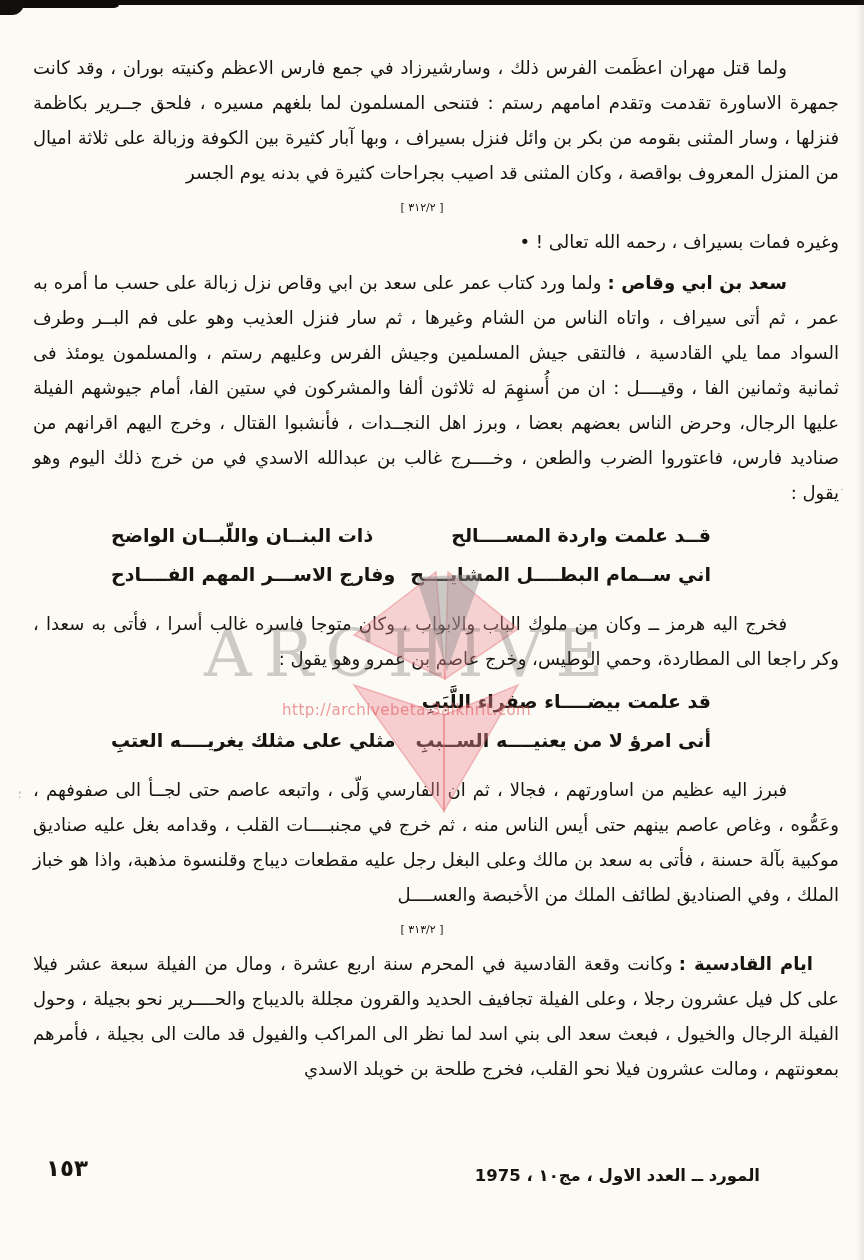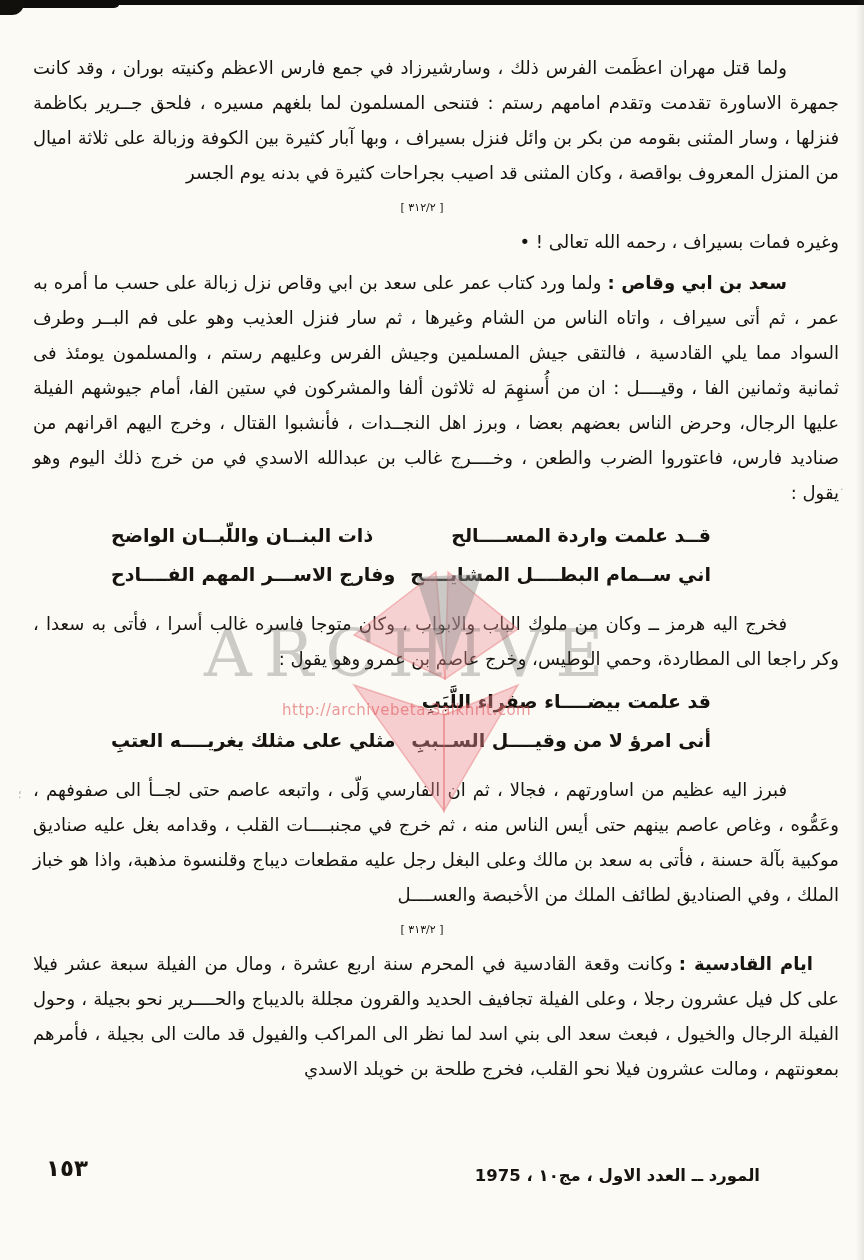--- a/index.html
+++ b/index.html
@@ -95,21 +95,21 @@
       </div>
     </div>
 
     <p class="para indent">فخرج اليه هرمز ــ وكان من ملوك الباب والابواب ، وكان متوجا فاسره غالب أسرا ، فأتى به سعدا ، وكر راجعا الى المطاردة، وحمي الوطيس، وخرج عاصم بن عمرو وهو يقول :</p>
 
     <div class="poem">
       <div class="verse">
         <span class="hemi">قد علمت بيضــــاء صفراء اللَّبَبِ</span>
       </div>
       <div class="verse">
-        <span class="hemi">أنى امرؤ لا من وقيــــل الســببِ</span>
+        <span class="hemi">أنى امرؤ لا من يعنيــــه الســببِ</span>
         <span class="hemi">مثلي على مثلك يغريــــه العتبِ</span>
       </div>
     </div>
 
     <p class="para indent">فبرز اليه عظيم من اساورتهم ، فجالا ، ثم ان الفارسي وَلّى ، واتبعه عاصم حتى لجــأ الى صفوفهم ، وعَمُّوه ، وغاص عاصم بينهم حتى أيس الناس منه ، ثم خرج في مجنبــــات القلب ، وقدامه بغل عليه صناديق موكبية بآلة حسنة ، فأتى به سعد بن مالك وعلى البغل رجل عليه مقطعات ديباج وقلنسوة مذهبة، واذا هو خباز الملك ، وفي الصناديق لطائف الملك من الأخبصة والعســــل</p>
 
     <div class="refline">[ ٣١٣/٢ ]</div>
 
 
     <p class="para small-indent gap-top">

